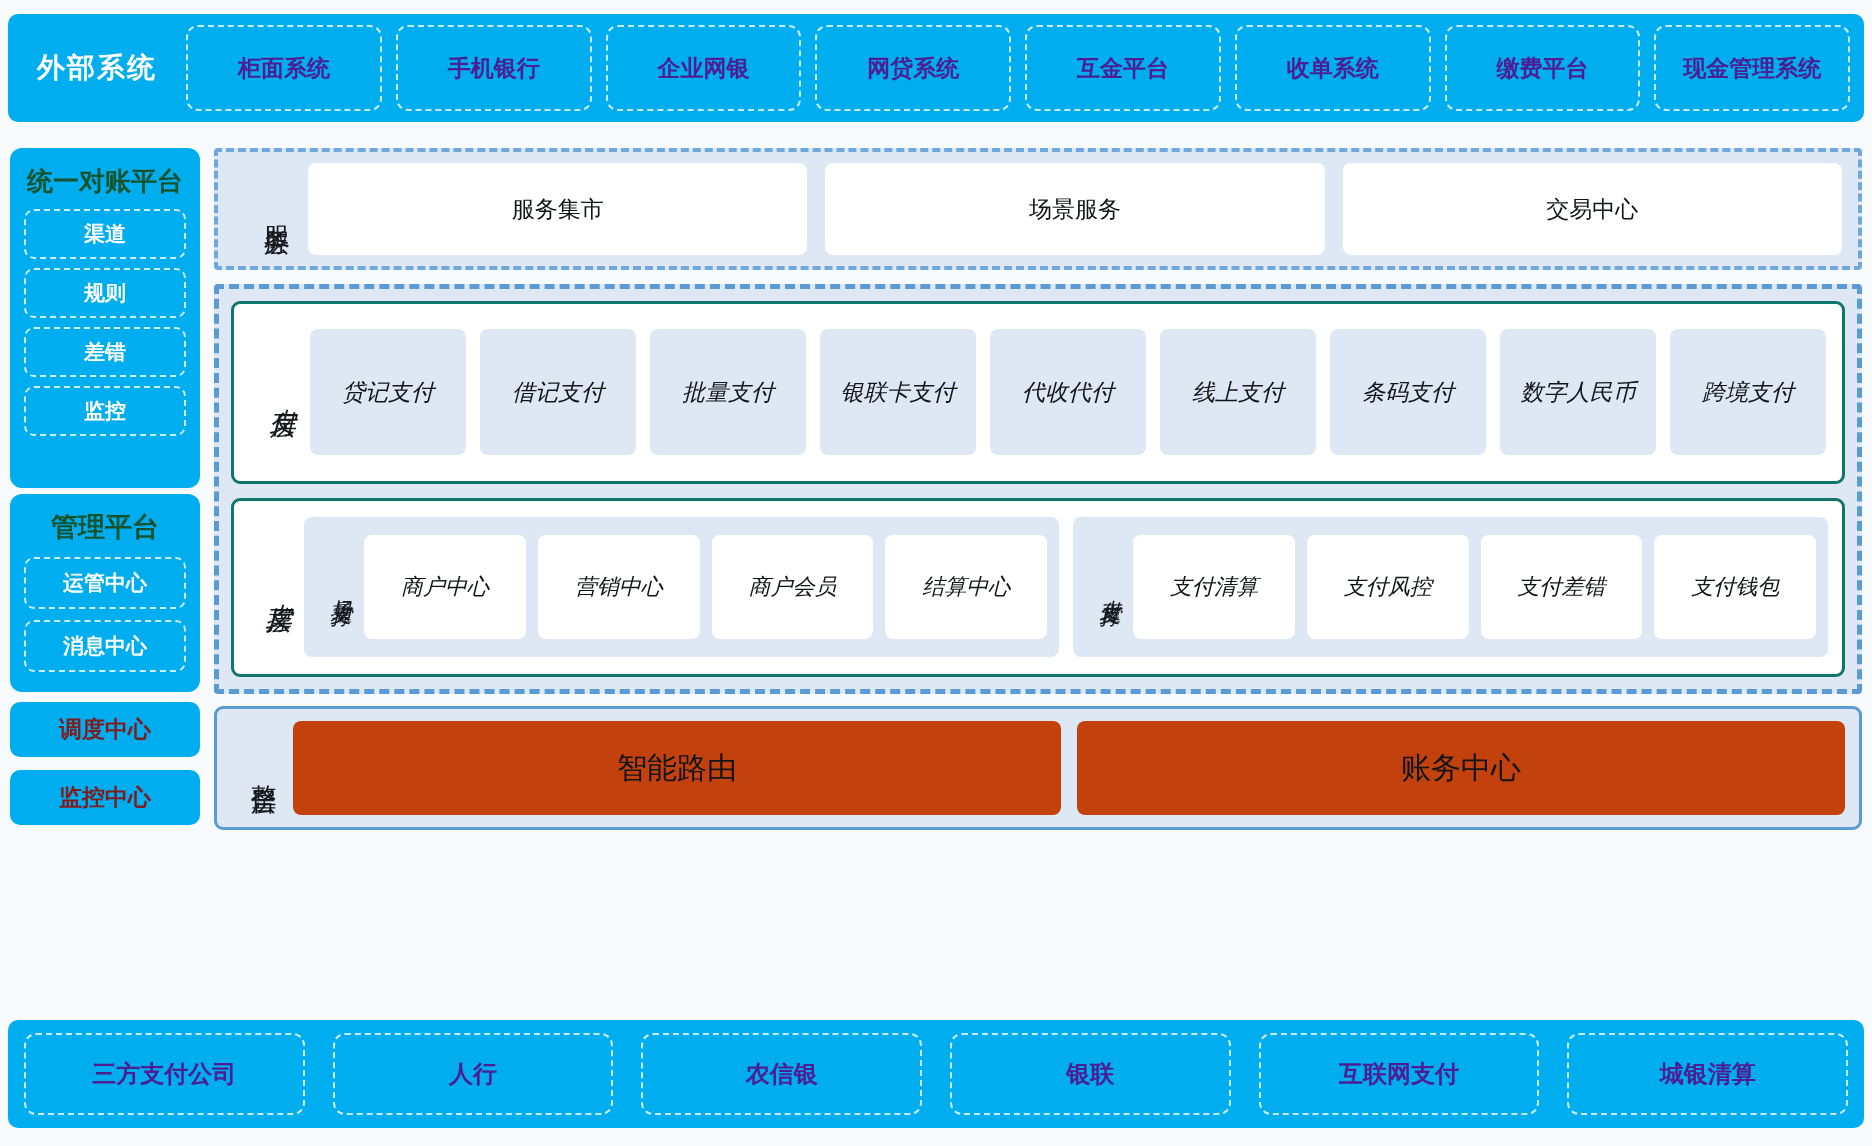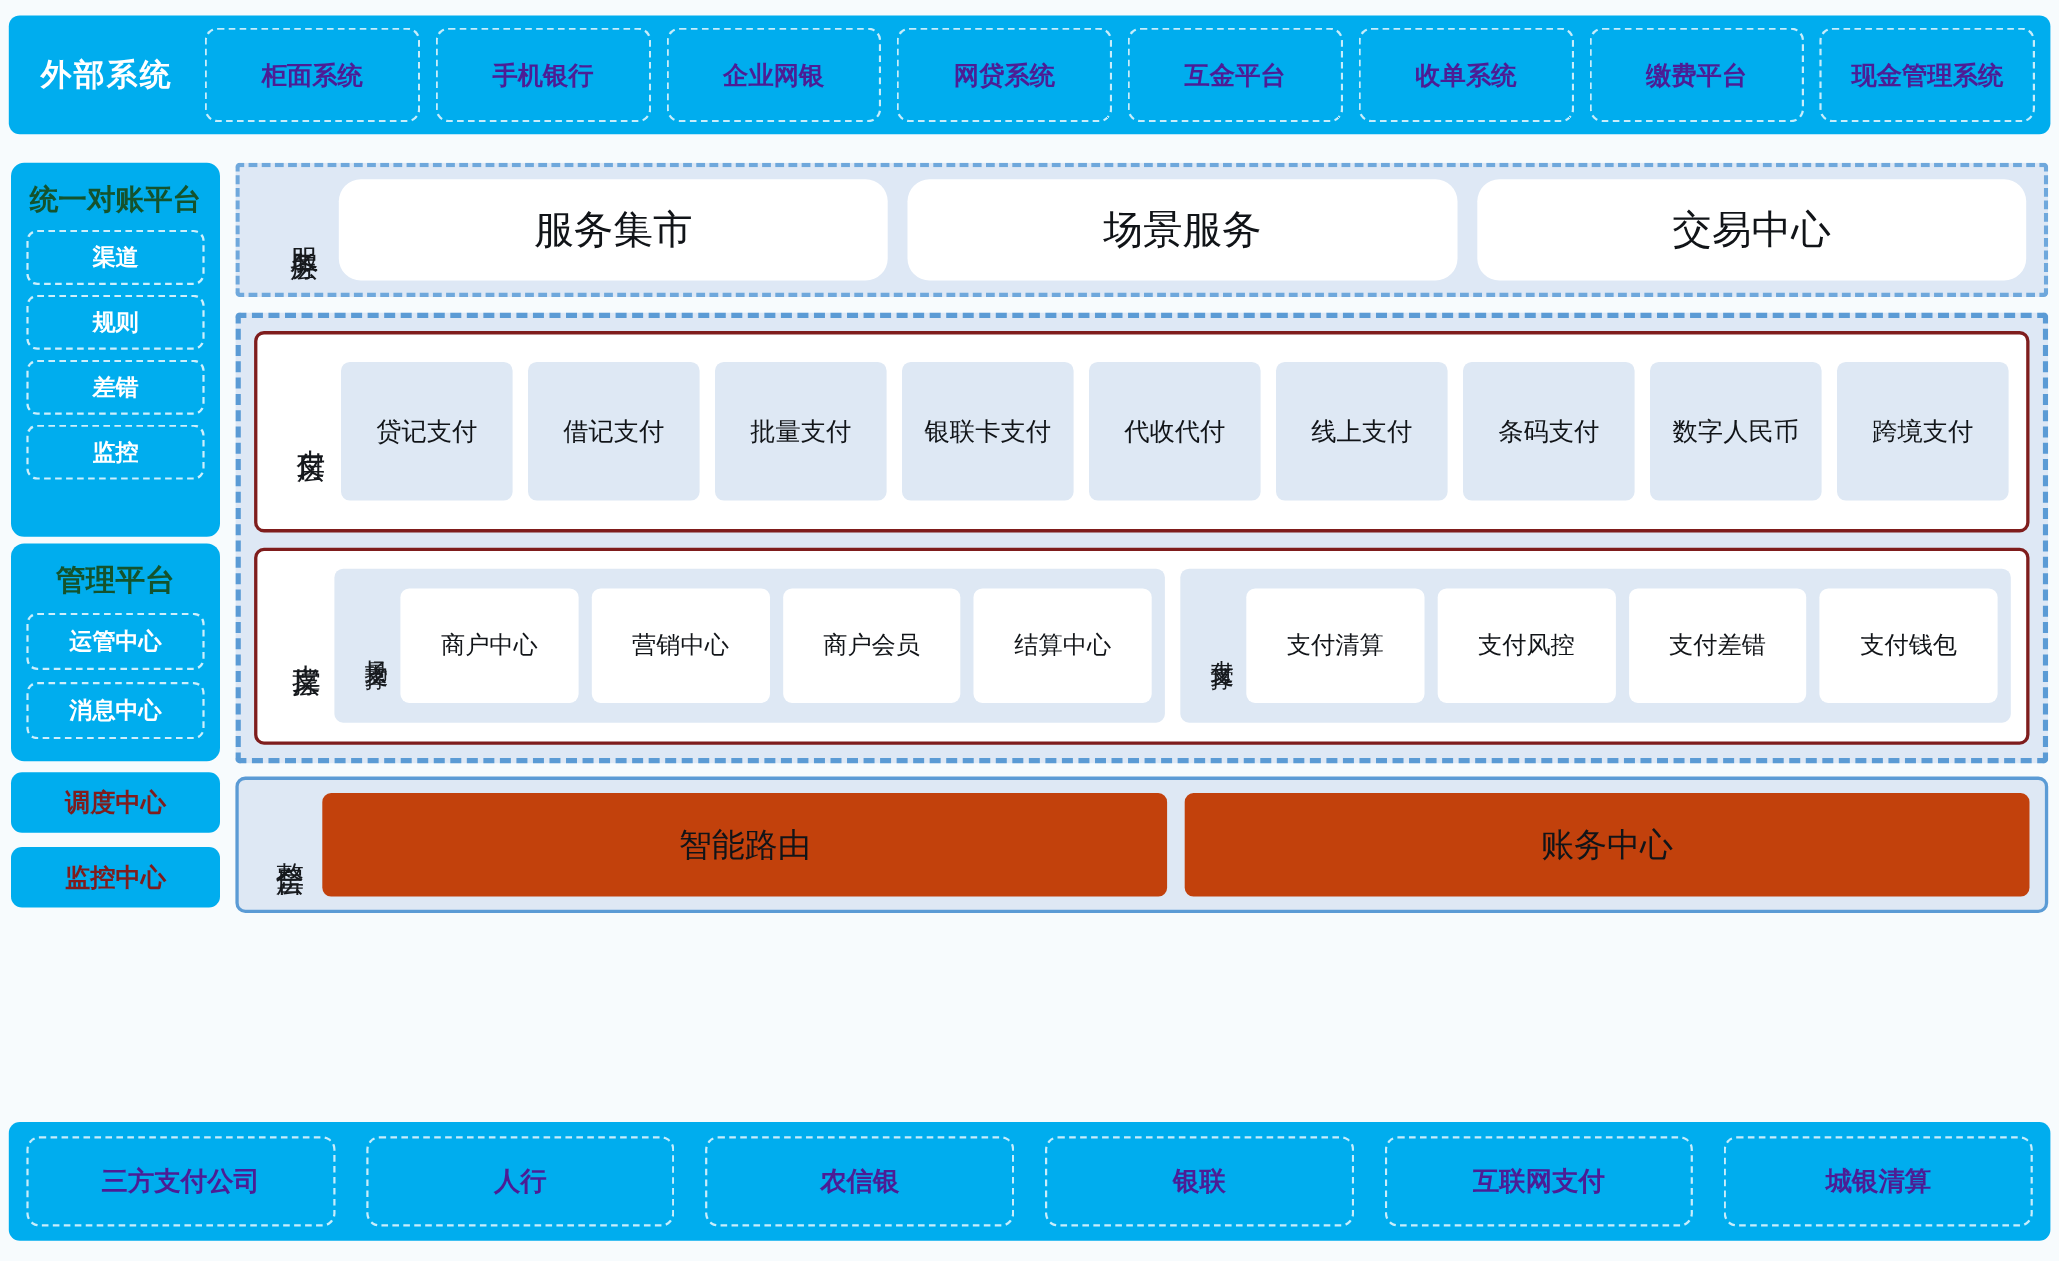--- a/index.html
+++ b/index.html
@@ -11,20 +11,21 @@
   }
   .page { position: relative; width: 1872px; height: 1146px; }
 
   
   .cyan-bar {
     position: absolute;
     background: #00ADEE;
     border-radius: 10px;
     display: flex;
     align-items: center;
+    justify-content: flex-end;
   }
   .cyan-title {
     color: #FFFFFF;
     font-size: 29px;
     font-weight: 700;
     letter-spacing: 2px;
     white-space: nowrap;
     text-align: center;
   }
   .dashed-chip {
@@ -152,33 +153,34 @@
   #service-inner {
     display: flex; align-items: center; gap: 18px;
     width: 100%; height: 100%;
     padding: 0 4px;
   }
   #service-inner .vlabel { width: 56px; }
   .big-card {
     flex: 1;
     height: 92px;
     background: #FFFFFF;
-    border-radius: 20px;
-    display: flex; align-items: center; justify-content: center;
-    font-size: 36px; color: #111418; white-space: nowrap;
+    border-radius: 8px;
+    display: flex; align-items: center; justify-content: center;
+    font-size: 23px; color: #111418; white-space: nowrap;
   }
 
   
   .panel {
     background: #FFFFFF;
-    border: 3px solid #7f1d1d;
+    border: 3px solid #0f766e;
     border-radius: 9px;
     display: flex;
     align-items: center;
     width: 100%;
+    font-style: italic;
   }
   #payment-panel { height: 186px; padding: 0 16px; gap: 14px; }
   #payment-panel .vlabel { width: 46px; }
   #payment-row { display: flex; flex: 1; gap: 14px; align-items: center; }
   .pay-item {
     flex: 1;
     height: 126px;
     background: #DEE8F4;
     border-radius: 8px;
     display: flex; align-items: center; justify-content: center;

